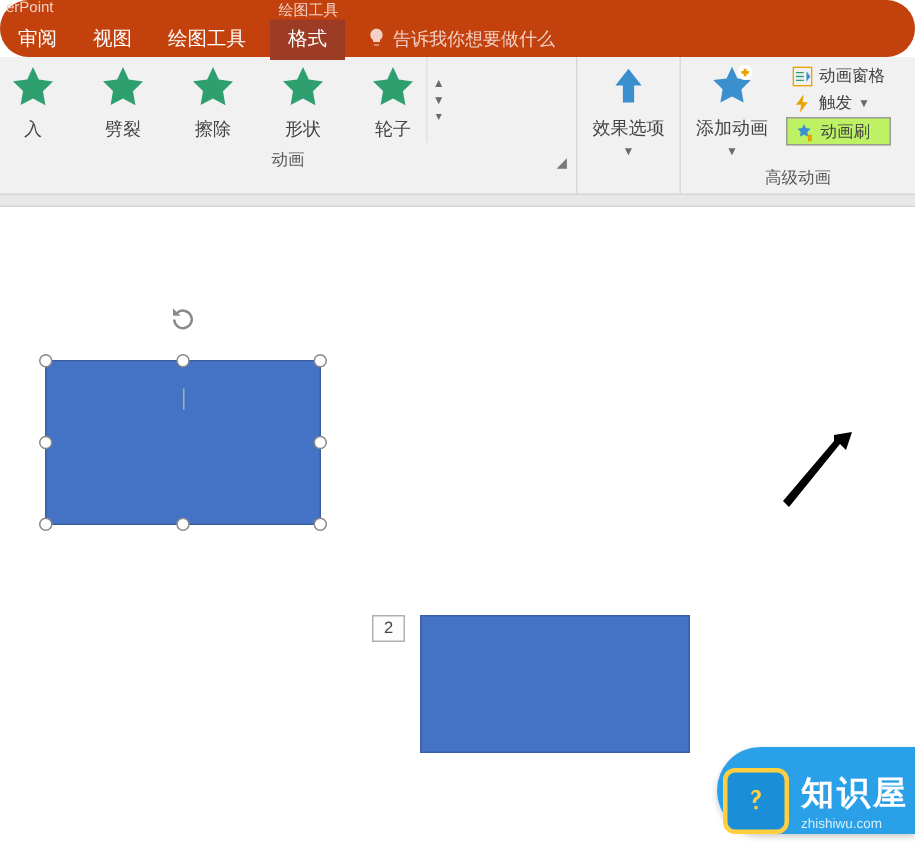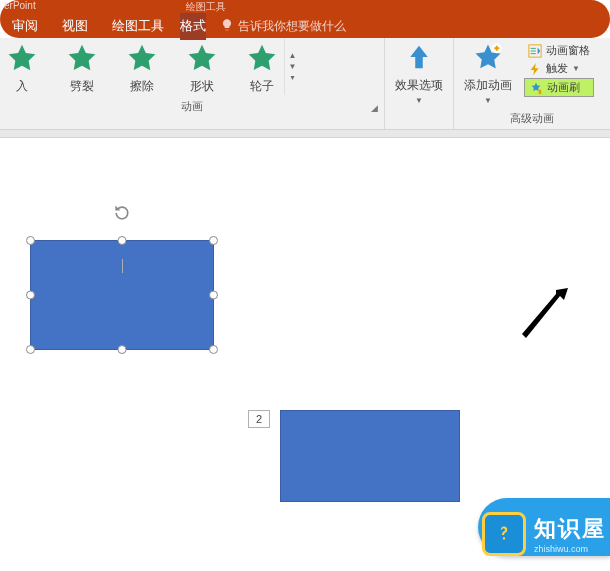--- a/index.html
+++ b/index.html
@@ -1,21 +1,21 @@
 <!DOCTYPE html>
 <html><head>
 <meta charset="utf-8">
 <style>
   * { box-sizing: border-box; margin: 0; padding: 0; font-family: "Microsoft YaHei", sans-serif; }
   body { width: 610px; height: 571px; background: #fff; position: relative; overflow: hidden; }
   .ribbon-tabs { display: flex; height: 38px; background: #c2410c; color: #fff; font-size: 13px; align-items: flex-end; border-radius: 19px; }
   .title-row { height: 14px; display: flex; font-size: 10px; color: #f3d0c7; }
   .tabs-row { display: flex; height: 24px; align-items: center; }
   .tab { padding: 4px 12px; cursor: pointer; }
-  .tab.tool { background: #9d3c24; margin-left: 4px; padding: 4px 0 5px; }
+  .tab.tool { background: #9d3c24; margin-left: 4px; padding: 4px 12px 5px; }
   .tell-me { margin-left: 14px; display: flex; gap: 4px; color: #f3d0c7; font-size: 12px; }
   .ribbon-body { display: flex; background: #f1f1f1; border-bottom: 1px solid #d4d4d4; height: 92px; }
   .anim-group { flex: none; width: 384px; display: flex; flex-direction: column; }
   .anim-items { display: flex; padding: 4px 6px 0 6px; gap: 28px; }
   .anim-item { display: flex; flex-direction: column; align-items: center; gap: 4px; font-size: 12px; color: #444; }
   .star-svg { width: 32px; height: 32px; }
   .anim-more { width: 16px; display: flex; flex-direction: column; justify-content: center; align-items: center; gap: 2px; color: #6a6a6a; font-size: 8px; border-left: 1px solid #e0e0e0; }
   .group-label { text-align: center; font-size: 11px; color: #5a5a5a; padding: 4px 0 3px; position: relative; }
   .group-label .launcher { position: absolute; right: 6px; bottom: 4px; font-size: 9px; color: #7a7a7a; }
   .vsep { width: 1px; background: #d9d9d9; }

